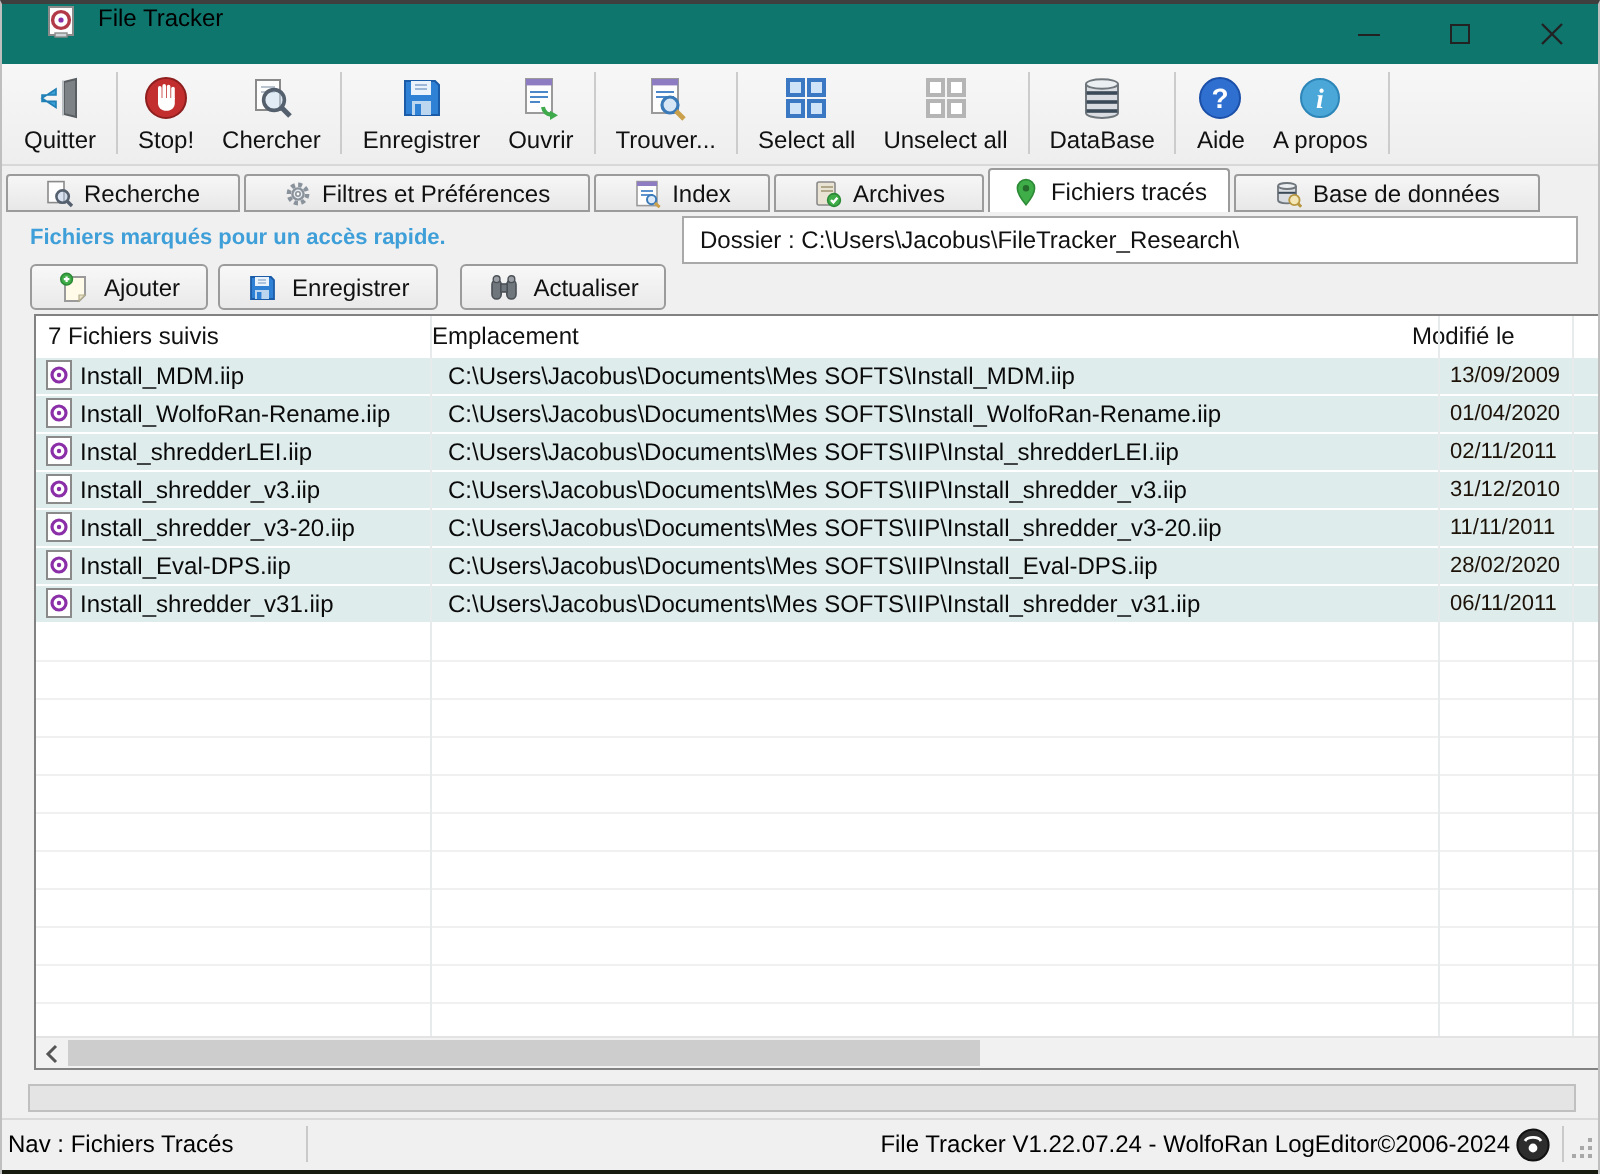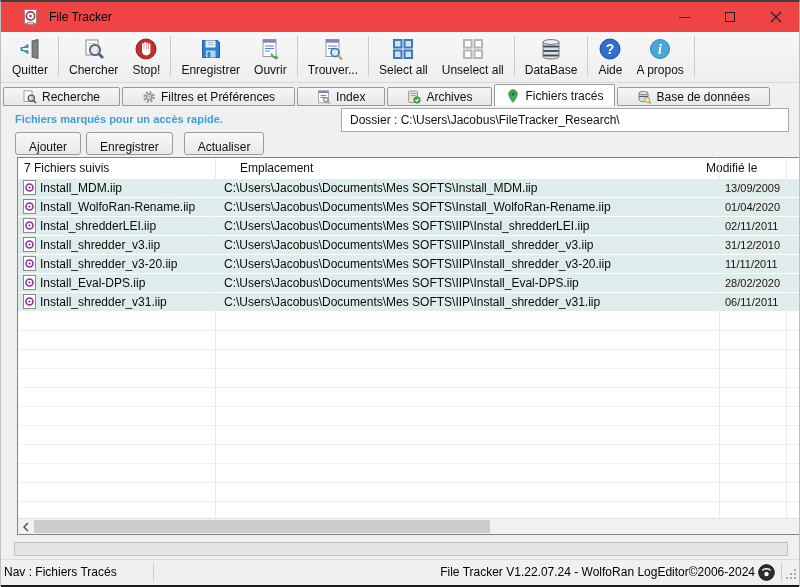--- a/index.html
+++ b/index.html
@@ -1,22 +1,22 @@
 <!DOCTYPE html>
 <html><head>
 <meta charset="utf-8">
 <style>
   * { box-sizing: border-box; margin: 0; padding: 0; }
   body { margin:0; background:#ffffff; font-family:"Liberation Sans", sans-serif; }
   .window { position:relative; width:800px; height:587px; background:#f0f0f0; overflow:hidden;
             border-top:2px solid #3f3f3f; border-left:1px solid #bfbfbf; border-right:1px solid #bfbfbf; }
 
   
-  .titlebar { position:absolute; top:0; left:0; right:0; height:30px; background:#ef4444;
-              display:flex; align-items:center; }
+  .titlebar { position:absolute; top:0; left:0; right:0; height:30px; background:#0f766e;
+              display:flex; }
   .app-icon { margin-left:21px; width:18px; height:18px; }
   .title-text { margin-left:9px; font-size:12px; color:#000; }
   .wctrls { margin-left:auto; display:flex; height:100%; }
   .wbtn { width:46px; height:100%; display:flex; align-items:center; justify-content:center; }
   .min-glyph { width:11px; height:1px; background:#222; }
   .max-glyph { width:10px; height:10px; border:1px solid #222; background:transparent; }
 
   
   .toolbar { position:absolute; top:30px; left:0; right:0; height:51px;
              background:linear-gradient(#f7f7f7,#eeeeee); border-bottom:1px solid #d8d8d8;
@@ -37,30 +37,30 @@
   
   .hint { position:absolute; left:14px; top:111px; font-size:11px; font-weight:bold; color:#3f9fd8; }
   .folderbox { position:absolute; left:340px; top:106px; width:448px; height:24px; background:#ffffff;
                border:1px solid #a9a9a9; font-size:12px; color:#111; line-height:22px; padding-left:8px;
                white-space:nowrap; overflow:hidden; }
 
   
   .actions { position:absolute; left:14px; top:130px; display:flex; }
   .abtn { height:23px; display:flex; align-items:center; gap:7px; padding:0 13px;
           background:linear-gradient(#f8f8f8,#e9e9e9); border:1px solid #9b9b9b; border-radius:3px;
-          font-size:12px; color:#111; margin-right:5px; white-space:nowrap;flex-direction:column; }
+          font-size:12px; color:#111; margin-right:5px; white-space:nowrap; }
   .abtn svg { width:16px; height:16px; }
   .abtn.gap { margin-left:6px; }
 
   
   .table { position:absolute; left:16px; top:155px; width:799px; height:378px; background:#ffffff;
            border:1px solid #828282; }
   .thead { position:absolute; top:0; left:0; right:0; height:21px; background:#ffffff; }
   .th { position:absolute; font-size:12px; line-height:21px; color:#111; white-space:nowrap; }
-  .th1 { left:6px; } .th2 { left:222px; } .th3 { left:688px; }
+  .th1 { left:6px; } .th2 { left:198px; } .th3 { left:688px; }
   .tbody { position:absolute; top:21px; left:0; right:0; bottom:16px; overflow:hidden; }
   .trow { position:absolute; left:0; right:0; height:18px; background:#dfecec; }
   .trow .fic { position:absolute; left:5px; top:1px; width:13px; height:15px; }
   .rname, .rpath { position:absolute; font-size:12px; line-height:18px; color:#0a0a0a; white-space:nowrap; }
   .rname { left:22px; } .rpath { left:206px; }
   .rdate { position:absolute; left:707px; font-size:11px; line-height:18px; color:#1c1208; white-space:nowrap; }
   .empty-grid { position:absolute; left:0; right:0; top:133px; bottom:0;
                 background:repeating-linear-gradient(to bottom,#ffffff 0px,#ffffff 18px,#f0f0f0 18px,#f0f0f0 19px); }
   .colline { position:absolute; top:0; bottom:16px; width:1px; background:#e7ebeb; z-index:3; }
 
@@ -120,40 +120,40 @@
       <svg viewBox="0 0 24 24">
         <path d="M14 4l6-1.5v19L14 20z" fill="#7d8287" stroke="#595e63"></path>
         <path d="M13 3.2h1v17.6h-1z" fill="#b9bec3"></path>
         <path d="M10 7.5v3H3v3.2h7v3l-7-4.6z" fill="#3aa0d8" stroke="#1f7fb5" stroke-width="0.8"></path>
       </svg>
       <span>Quitter</span>
     </div>
     <div class="tsep"></div>
     <div class="tbtn">
       <svg viewBox="0 0 24 24">
-        <rect x="4" y="3" width="12" height="15" fill="#fdfdfd" stroke="#8a8a8a"></rect>
-        <line x1="6.5" y1="6.5" x2="13.5" y2="6.5" stroke="#b9c4cf"></line>
-          <line x1="6.5" y1="9" x2="13.5" y2="9" stroke="#b9c4cf"></line>
-        <circle cx="13" cy="13" r="5.2" fill="rgba(200,220,240,0.55)" stroke="#55606e" stroke-width="1.8"></circle>
-        <line x1="17" y1="17" x2="21" y2="21" stroke="#55606e" stroke-width="2.6"></line>
-      </svg>
-      <span>Chercher</span>
-    </div>
-    <div class="tbtn">
-      <svg viewBox="0 0 24 24">
         <circle cx="12" cy="12" r="10" fill="#c32f2f" stroke="#8e1f1f"></circle>
         <g fill="#ffffff">
           <rect x="8" y="6" width="1.8" height="7" rx="0.9"></rect>
             <rect x="10.2" y="5" width="1.8" height="8" rx="0.9"></rect>
           <rect x="12.4" y="5.4" width="1.8" height="7.6" rx="0.9"></rect>
             <rect x="14.6" y="6.4" width="1.8" height="6.6" rx="0.9"></rect>
           <path d="M8 12h8.4v2.6c0 2.2-1.7 3.8-4.2 3.8S8 16.8 8 14.6z"></path>
         </g>
       </svg>
       <span>Stop!</span>
+    </div>
+    <div class="tbtn">
+      <svg viewBox="0 0 24 24">
+        <rect x="4" y="3" width="12" height="15" fill="#fdfdfd" stroke="#8a8a8a"></rect>
+        <line x1="6.5" y1="6.5" x2="13.5" y2="6.5" stroke="#b9c4cf"></line>
+          <line x1="6.5" y1="9" x2="13.5" y2="9" stroke="#b9c4cf"></line>
+        <circle cx="13" cy="13" r="5.2" fill="rgba(200,220,240,0.55)" stroke="#55606e" stroke-width="1.8"></circle>
+        <line x1="17" y1="17" x2="21" y2="21" stroke="#55606e" stroke-width="2.6"></line>
+      </svg>
+      <span>Chercher</span>
     </div>
     <div class="tsep"></div>
     <div class="tbtn">
       <svg viewBox="0 0 24 24">
         <path d="M3.5 3.5h15l2 2v15h-17z" fill="#2f81d6" stroke="#1b5ca8"></path>
         <rect x="6.5" y="3.5" width="10" height="7" fill="#eaf2fb"></rect>
         <line x1="8.5" y1="5.5" x2="14.5" y2="5.5" stroke="#9db8d6"></line>
           <line x1="8.5" y1="7.5" x2="14.5" y2="7.5" stroke="#9db8d6"></line>
         <rect x="7" y="13.5" width="9.5" height="7" fill="#bcd6f0"></rect>
           <rect x="8.5" y="15" width="3" height="5.5" fill="#2f81d6"></rect>

